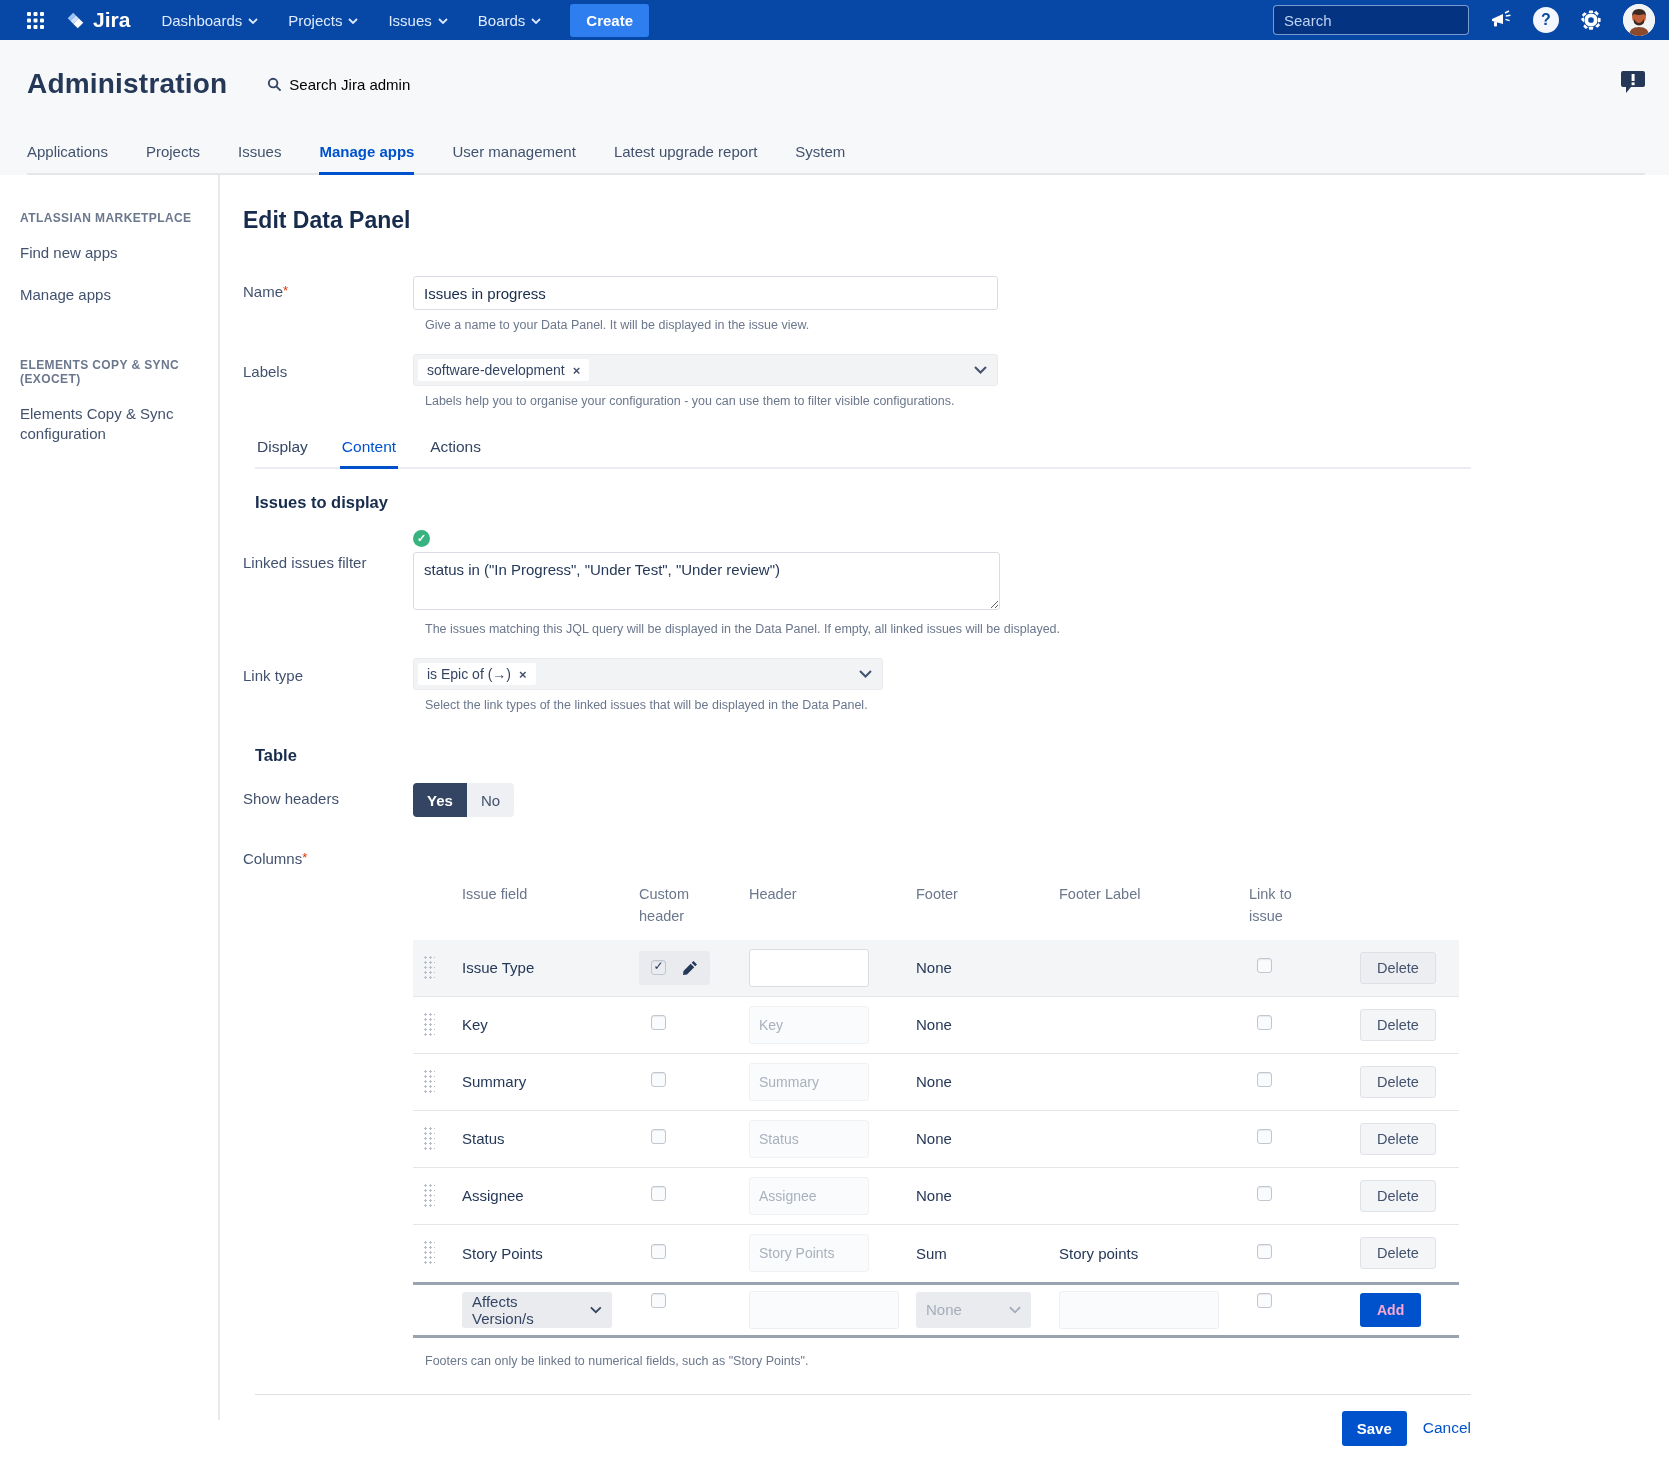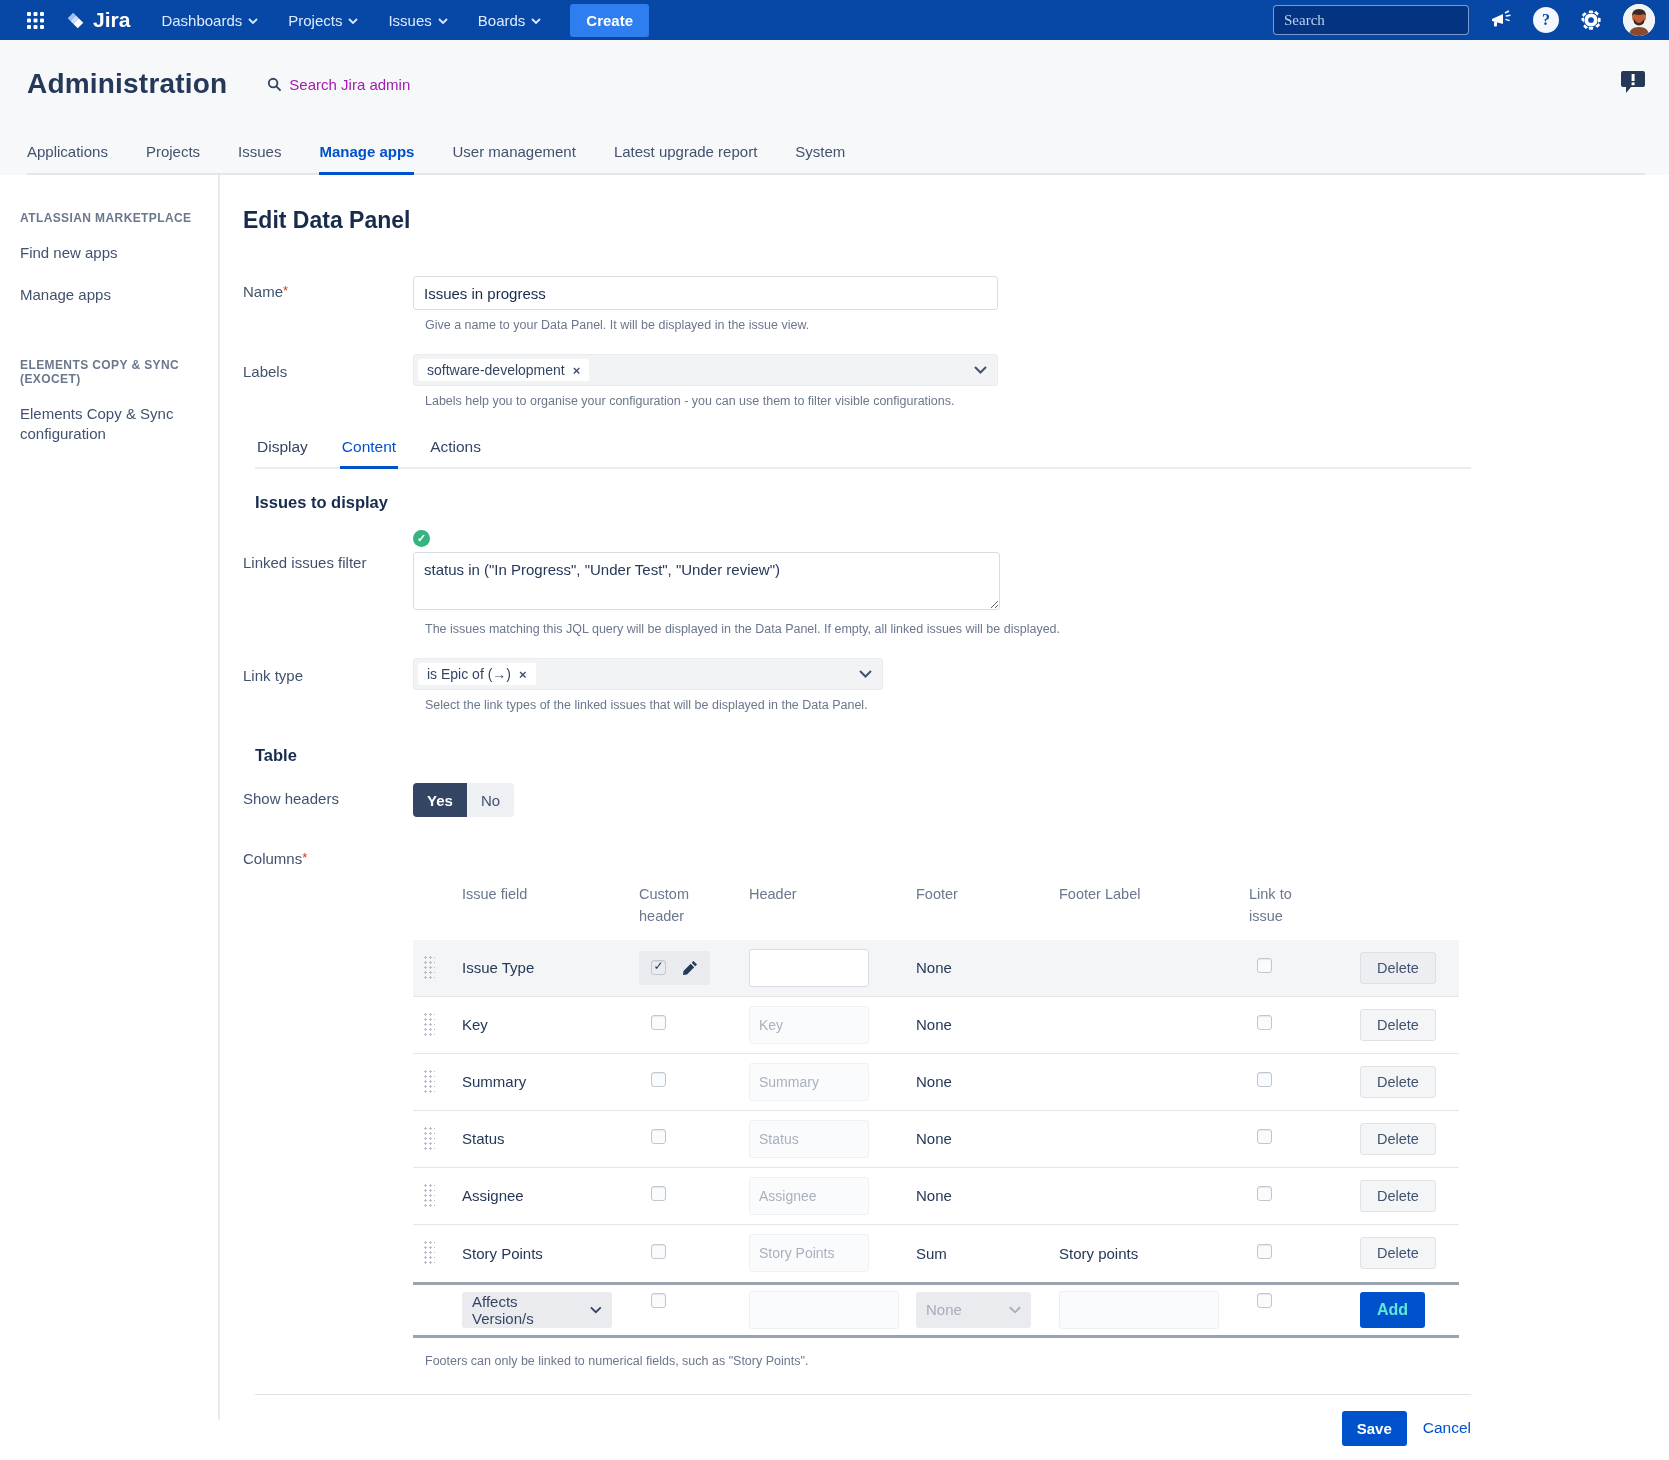--- a/index.html
+++ b/index.html
@@ -8,34 +8,34 @@
   .page { width:1669px; height:1460px; overflow:hidden; background:#fff; position:relative; }
 
   
   .topnav { height:40px; background:#0747A6; display:flex; align-items:center; justify-content:space-between; padding:0 14px 0 19px; }
   .nav-left { display:flex; align-items:center; gap:4px; }
   .appgrid { display:inline-flex; padding:6px 8px; cursor:pointer; }
   .brand { display:flex; align-items:center; gap:7px; color:#fff; font-size:21px; font-weight:bold; padding:0 14px 0 8px; cursor:pointer; }
   .nav-item { display:flex; align-items:center; gap:6px; color:#DEEBFF; font-size:15px; padding:0 13px; height:40px; cursor:pointer; }
   .nav-item svg { margin-top:2px; }
   .create-btn { background:#2E7EF0; color:#fff; border:none; border-radius:3px; font-size:15px; font-weight:bold; padding:8px 16px; margin-left:12px; cursor:pointer; font-family:inherit; }
-  .nav-right { display:flex; align-items:center; gap:18px;font-family:Liberation Serif, serif; }
+  .nav-right { display:flex; align-items:center; gap:18px; }
   .nav-search { display:flex; align-items:center; background:rgba(0,23,77,0.40); border:1px solid rgba(159,190,235,0.75); border-radius:4px; height:30px; width:196px; padding:0 10px; }
   .nav-search input { flex:1; background:transparent; border:none; outline:none; color:#CFE0F7; font-size:15px; font-family:inherit; }
   .nav-search input::placeholder { color:#BCD2F0; }
   .nav-icon { display:inline-flex; align-items:center; justify-content:center; width:28px; height:28px; cursor:pointer; }
   .help-circle { width:26px; height:26px; border-radius:50%; background:#F4F7FD; color:#0747A6; font-weight:bold; font-size:16px; display:flex; align-items:center; justify-content:center; cursor:pointer; }
   .avatar { width:32px; height:32px; border-radius:50%; background:#fff; overflow:hidden; display:inline-flex; align-items:center; justify-content:center; cursor:pointer; }
 
   
   .admin-band { background:#F7F8F9; padding:28px 24px 0 27px; }
   .admin-top { display:flex; align-items:center; justify-content:space-between; }
   .admin-title-wrap { display:flex; align-items:center; gap:40px; }
   .admin-title { font-size:28px; font-weight:bold; color:#253858; letter-spacing:0.2px; }
-  .admin-search { display:flex; align-items:center; gap:7px; color:#a21caf; font-size:15px; cursor:pointer; }
+  .admin-search { display:flex; align-items:center; gap:7px; color:#000000; font-size:15px; cursor:pointer; }
   .bubble-icon { cursor:pointer; }
   .admin-tabs { display:flex; gap:38px; margin-top:34px; border-bottom:2px solid #E4E6EA; padding-left:0; }
   .admin-tab { font-size:15px; color:#42526E; padding:9px 0 12px; cursor:pointer; }
   .admin-tab.active { color:#0052CC; font-weight:bold; border-bottom:3px solid #0052CC; margin-bottom:-2px; }
 
   
   .body-wrap { display:flex; height:1245px; }
   .sidebar { width:220px; border-right:2px solid #E8EAEE; padding:36px 18px 0 20px; flex-shrink:0; }
   .side-heading { font-size:12px; font-weight:bold; color:#6B778C; letter-spacing:0.4px; margin-bottom:18px; }
   .side-link { display:block; font-size:15px; color:#42526E; margin-bottom:22px; cursor:pointer; line-height:1.35; }
@@ -91,21 +91,21 @@
   .row-input.disabled::placeholder { color:#A9B1BD; }
   .tfooter, .tflabel { font-size:15px; color:#253858; }
   .del-btn { background:#F4F5F7; border:1px solid #E0E2E7; border-radius:3px; color:#42526E; font-size:14.5px; font-family:inherit; padding:7px 16px; cursor:pointer; }
   .trow.first .del-btn { background:#EDEEF1; border-color:#DCDFE4; }
 
   .add-row { border-top:3px solid #9AA3B0; border-bottom:3px solid #9AA3B0; height:56px; }
   .mini-select { height:36px; background:#E9EBEF; border:none; border-radius:3px; display:inline-flex; align-items:center; gap:10px; font-size:15px; color:#344563; padding:0 10px; cursor:pointer; }
   .mini-select.dim { color:#A5ADBA; width:115px; justify-content:space-between; }
   .add-input { height:38px; border:1px solid #EDEFF2; border-radius:3px; background:#FAFBFC; }
   .w150 { width:150px; } .w160 { width:160px; }
-  .add-btn { background:#0052CC; color:#5eead4; border:none; border-radius:3px; font-size:16px; font-weight:bold; font-family:inherit; padding:9px 17px; cursor:pointer; }
+  .add-btn { background:#0052CC; color:#f9a8d4; border:none; border-radius:3px; font-size:14px; font-weight:bold; font-family:inherit; padding:9px 17px; cursor:pointer; }
 
   .footnote { font-size:12.5px; color:#6B778C; margin:16px 0 0 182px; }
   .bottom-divider { border-top:1px solid #DFE1E6; margin:26px 0 0 12px; width:1216px; }
   .actions-row { display:flex; justify-content:flex-end; align-items:center; gap:16px; width:1228px; margin-top:16px; }
   .save-btn { background:#0052CC; color:#fff; border:none; border-radius:3px; font-size:15px; font-weight:bold; font-family:inherit; padding:9px 15px; cursor:pointer; }
   .cancel-link { color:#0052CC; font-size:15.5px; cursor:pointer; }
 </style>
 </head>
 <body>
 

